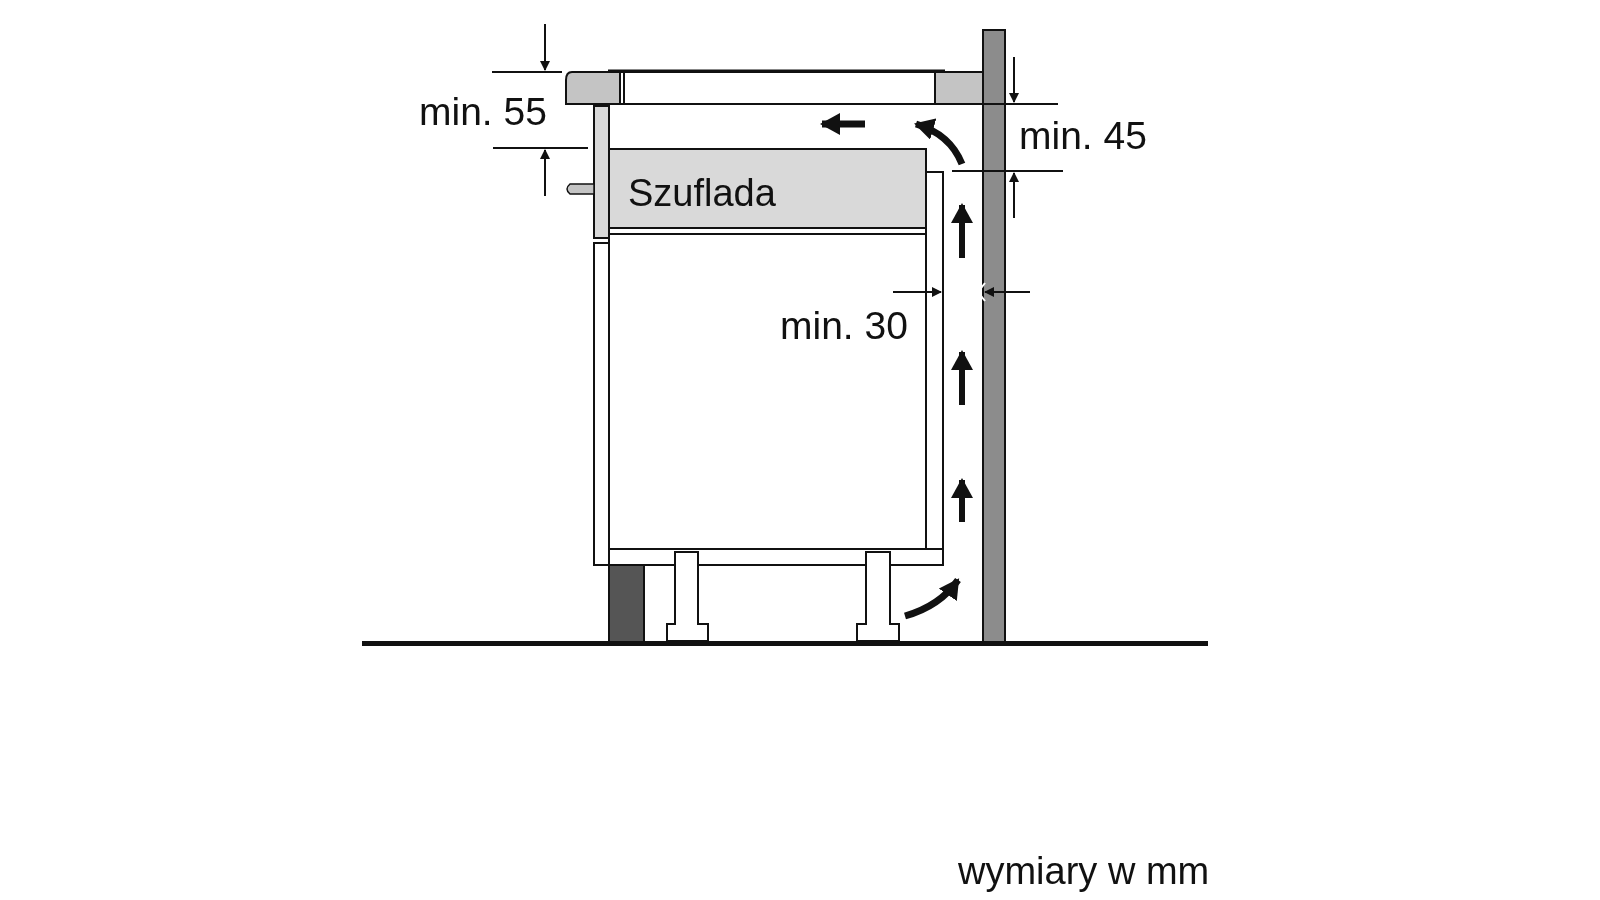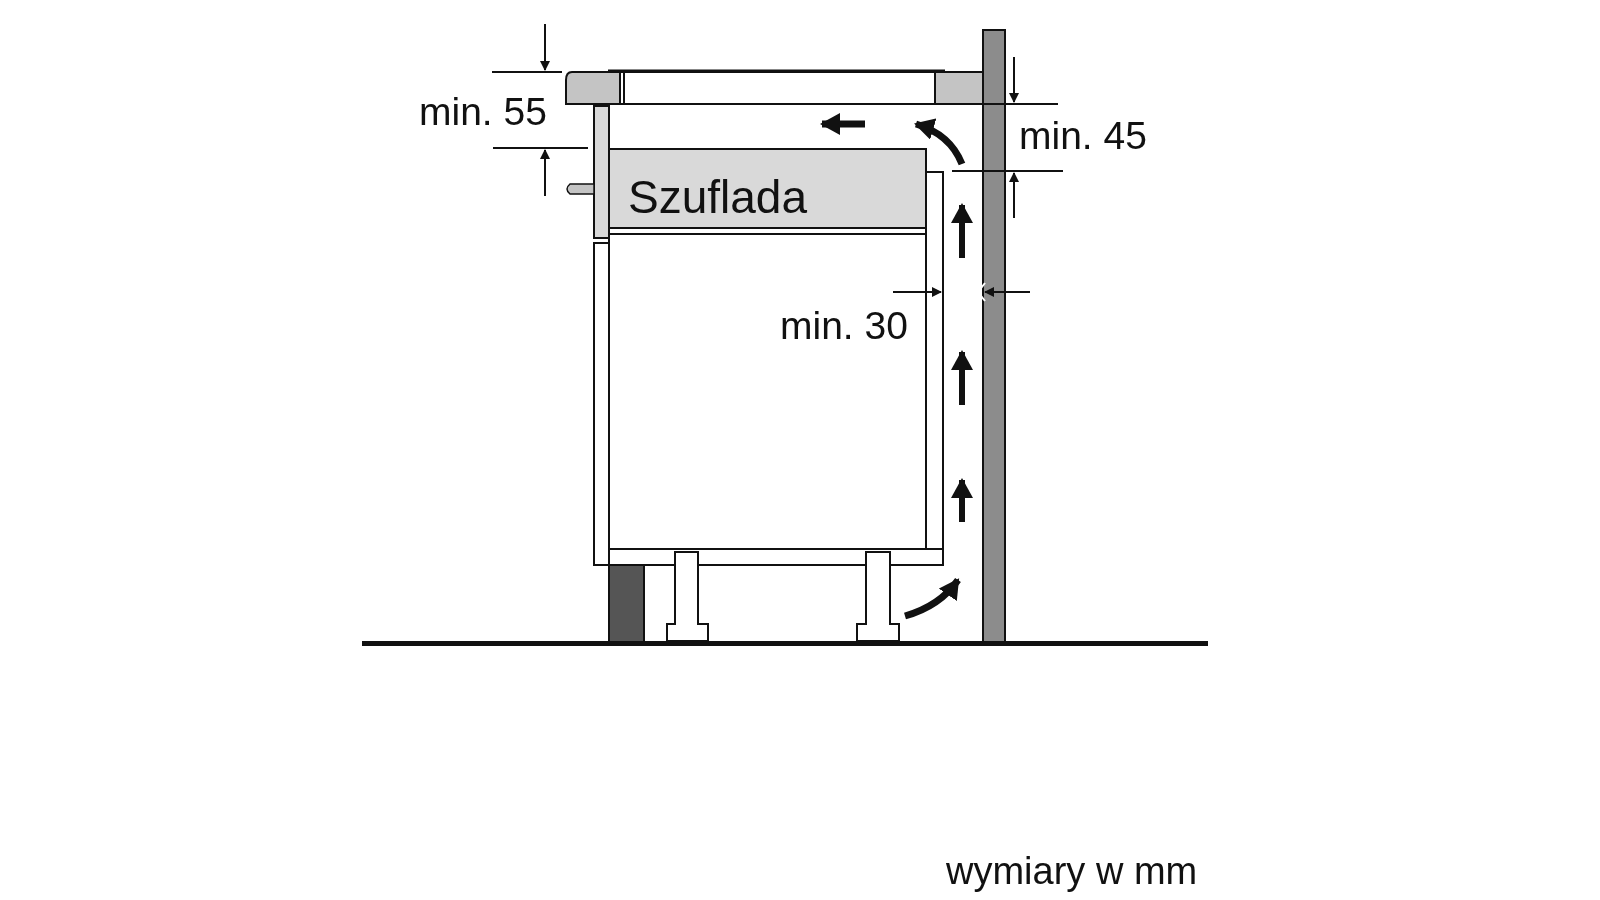--- a/index.html
+++ b/index.html
@@ -1,21 +1,21 @@
 <!DOCTYPE html>
 <html><head>
   <meta charset="utf-8">
   <style>
     html, body { margin: 0; padding: 0; background: #ffffff; }
     body { width: 1600px; height: 900px; position: relative; overflow: hidden; font-family: "Liberation Sans", sans-serif; }
     svg { position: absolute; left: 0; top: 0; }
     .lbl { position: absolute; color: #111; font-family: "Liberation Sans", sans-serif; white-space: nowrap; line-height: 1; }
     .dim { font-size: 39px; }
-    .drawer { font-size: 46px; }
-    .units { font-size: 38px; }
+    .drawer { font-size: 38px; }
+    .units { font-size: 38px; margin-left: 12px; }
   </style>
 </head>
 <body>
 
 <svg width="1600" height="900" viewBox="0 0 1600 900">
   <defs>
     <marker id="ah" markerWidth="10" markerHeight="10" refX="9" refY="5" orient="auto" markerUnits="userSpaceOnUse">
       <path d="M0,0 L10,5 L0,10 Z" fill="#111"></path>
     </marker>
     <marker id="ahb" markerWidth="22" markerHeight="22" refX="18" refY="11" orient="auto" markerUnits="userSpaceOnUse">

